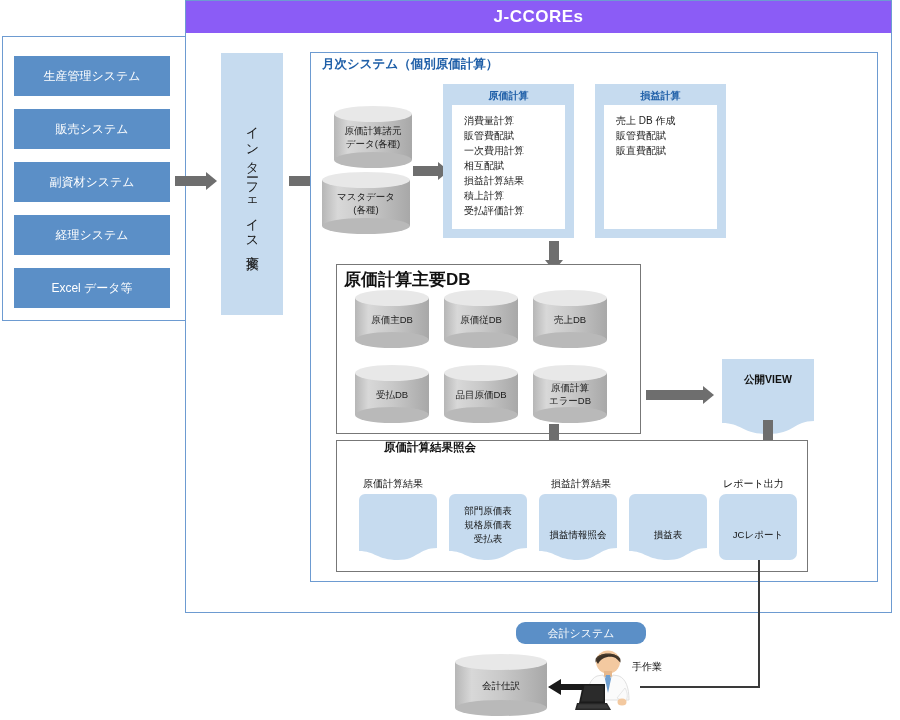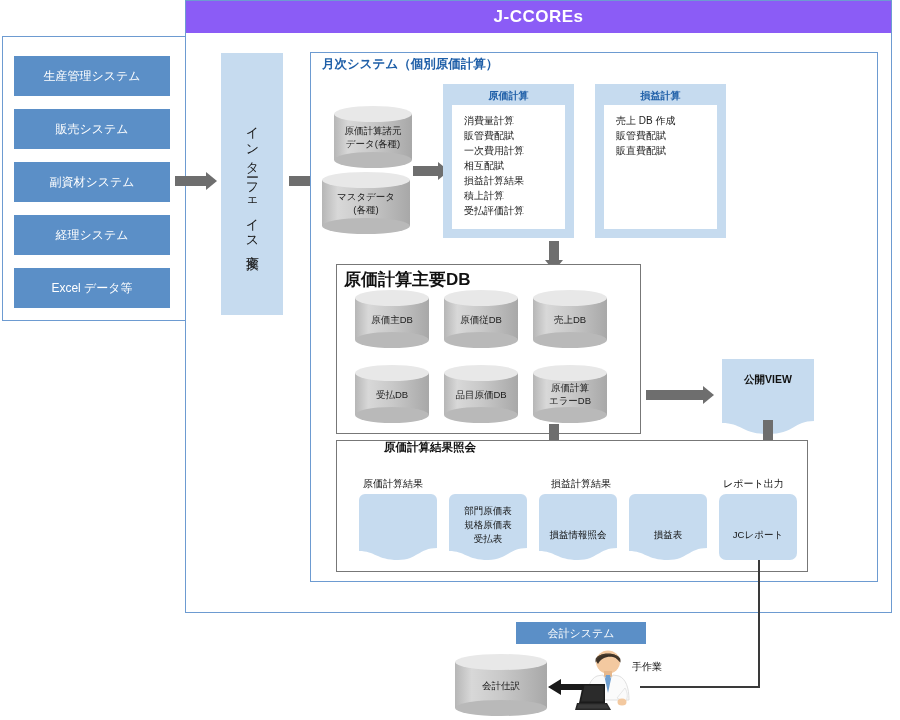--- a/index.html
+++ b/index.html
@@ -63,21 +63,21 @@
   #res-frame{left:336px;top:440px;width:472px;height:132px;border:1px solid #777;background:#fff;}
   #res-title{left:344px;top:440px;font-size:11.5px;font-weight:bold;color:#111;margin-left:40px;}
   .res-group-head{font-size:10px;color:#111;position:absolute;}
   .res-card{position:absolute;width:78px;height:66px;}
   .res-card .lbl{position:absolute;left:0;top:0;width:100%;padding-top:10px;
     box-sizing:border-box;text-align:center;font-size:9.5px;line-height:14px;z-index:2;color:#111;}
   .res-card.ctr .lbl{display:flex;align-items:center;justify-content:center;padding-top:16px;height:100%;}
 
   
   #acct-box{left:516px;top:622px;width:130px;height:22px;background:#5b8fc7;color:#fff;
-    font-size:11px;display:flex;align-items:center;justify-content:center;}
+    font-size:11px;display:flex;align-items:center;justify-content:center;border-radius:9px;}
   #acct-cyl{left:455px;top:654px;width:92px;height:62px;}
 
   
   .harrow{position:absolute;height:18px;}
   .harrow .shaft{position:absolute;left:0;top:4px;height:10px;background:#6e6e6e;}
   .harrow .head{position:absolute;right:0;top:0;width:0;height:0;
     border-top:9px solid transparent;border-bottom:9px solid transparent;border-left:11px solid #6e6e6e;}
   .varrow{position:absolute;width:18px;}
   .varrow .shaft{position:absolute;left:4px;top:0;width:10px;background:#6e6e6e;}
   .varrow .head{position:absolute;bottom:0;left:0;width:0;height:0;

